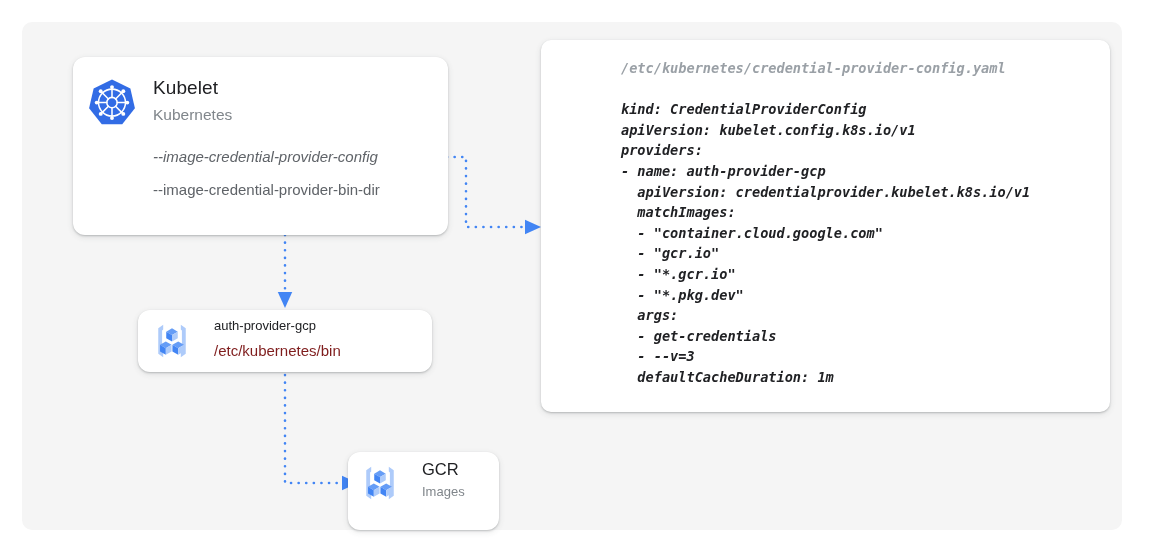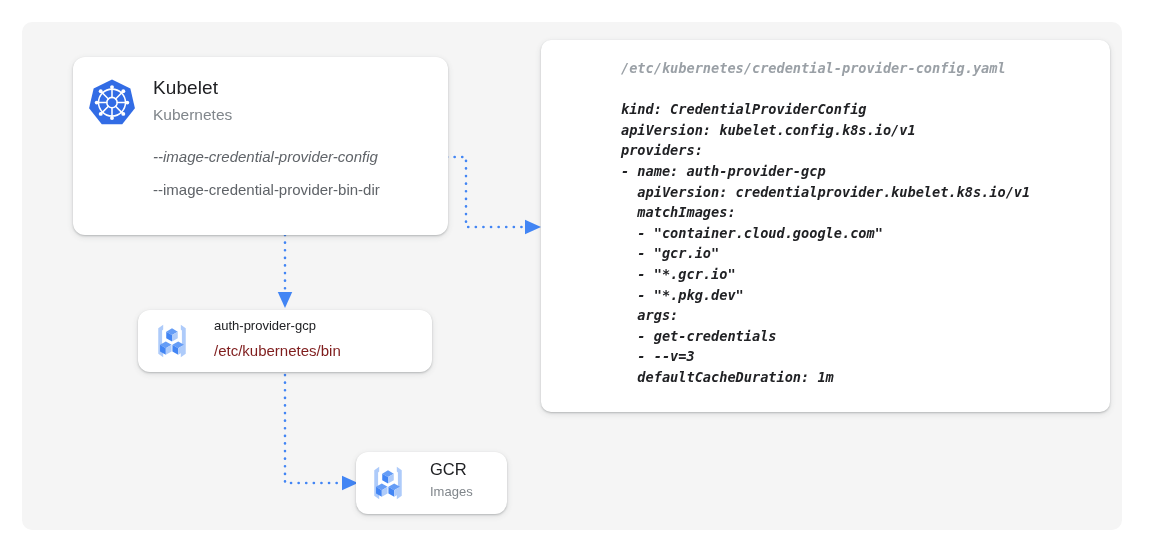--- a/index.html
+++ b/index.html
@@ -101,24 +101,24 @@
   #auth-card .subtitle {
     position: absolute;
     left: 76px;
     top: 32px;
     font-size: 15px;
     color: #7f1d1d;
   }
 
   
   #gcr-card {
-    left: 356px;
+    left: 348px;
     top: 452px;
     width: 151px;
-    height: 62px;
+    height: 78px;
   }
   #gcr-card .gcp-icon {
     position: absolute;
     left: 10px;
     top: 9px;
     width: 44px;
     height: 44px;
   }
   #gcr-card .title {
     position: absolute;

